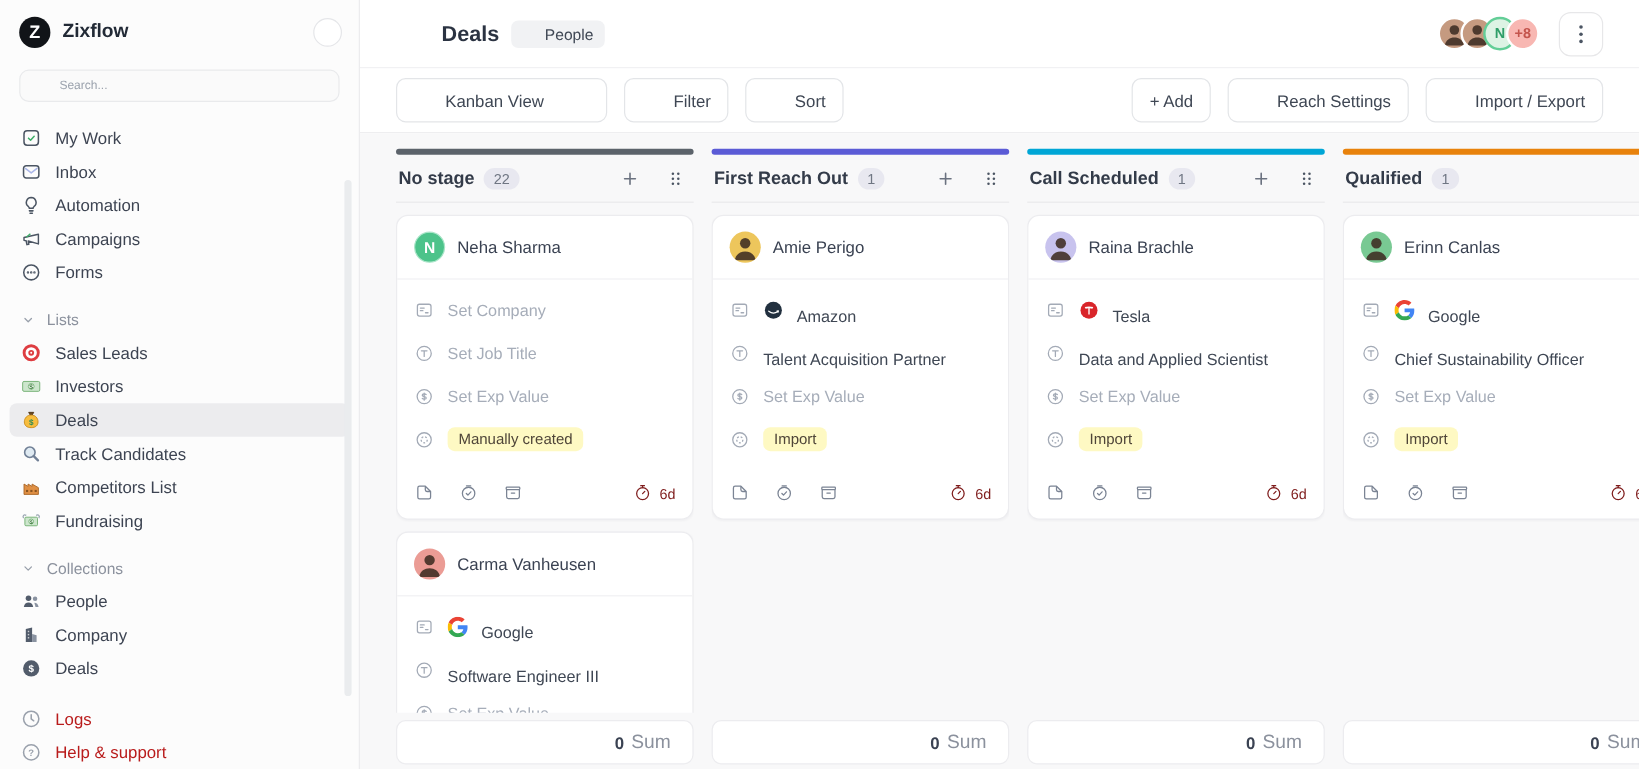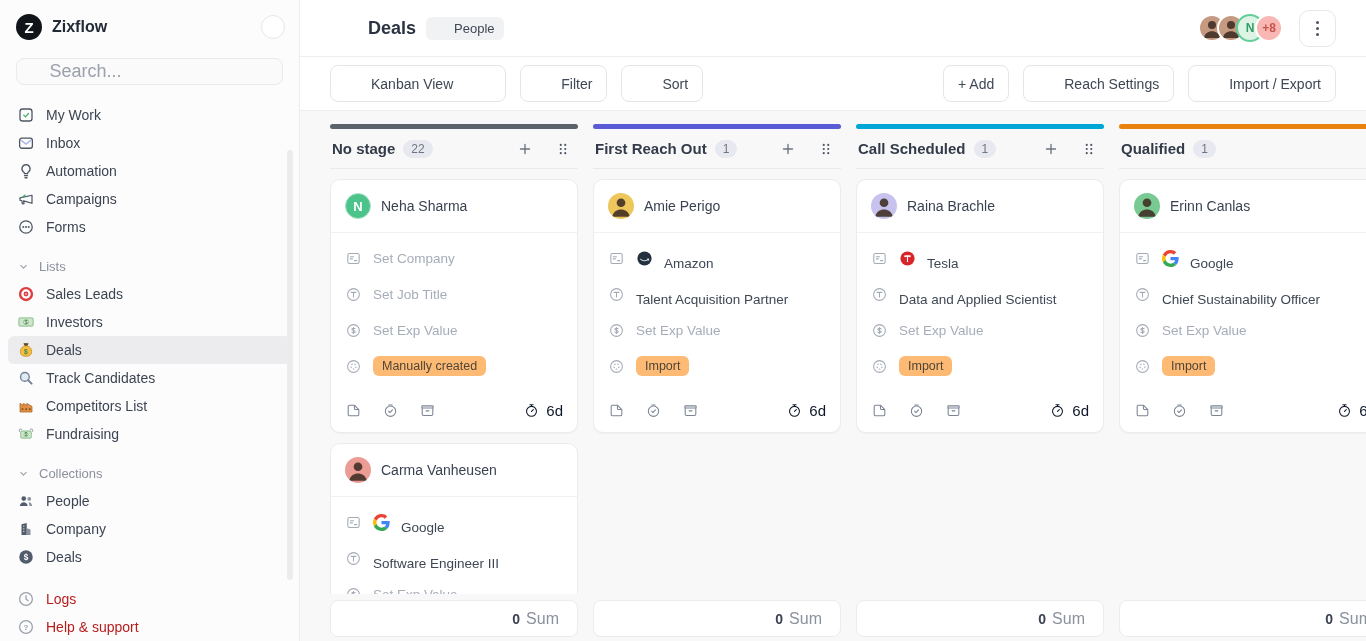--- a/index.html
+++ b/index.html
@@ -13,21 +13,21 @@
   .logo-row { display:flex; align-items:center; gap:10px; padding:14px 14px 12px 16px; }
   .logo-badge { width:26px; height:26px; border-radius:50%; background:#111418; color:#fff;
     display:flex; align-items:center; justify-content:center; font-weight:bold; font-size:15px; flex:none; }
   .logo-name { font-size:16px; font-weight:700; color:#222a36; }
   .collapse-btn { margin-left:auto; width:24px; height:24px; border-radius:50%; border:1px solid #e5e6e9;
     background:#fff; display:flex; align-items:center; justify-content:center; cursor:pointer; }
   .collapse-btn .ic { width:14px; height:14px; color:#6b7280; }
   .search-box { margin:6px 16px 8px; height:33px; border:1px solid #e9eaec; background:#fafafa;
     border-radius:8px; display:flex; align-items:center; gap:8px; padding:0 10px; }
   .search-box .ic { width:16px; height:16px; color:#8d95a2; }
-  .search-box input { border:none; outline:none; background:transparent; font-size:18px; width:100%;
+  .search-box input { border:none; outline:none; background:transparent; font-size:10px; width:100%;
     font-family:inherit; color:#3f4754; }
   .search-box input::placeholder { color:#9aa1ac; }
   .side-nav { margin-top:8px; }
   .side-item { height:28px; margin:0 8px; padding:0 9px; border-radius:6px; display:flex;
     align-items:center; gap:11px; font-size:14px; color:#3d4452; cursor:pointer; }
   .side-item.active { background:#ececee; }
   .side-item.muted { color:#b91c1c; }
   .side-item .ic { width:18px; height:18px; }
   .section-label { margin:18px 8px 6px; padding:0 9px; display:flex; align-items:center; gap:9px;
     color:#8b919d; font-size:13px; }
@@ -82,24 +82,24 @@
   .card-av { width:26px; height:26px; border-radius:50%; flex:none; display:flex; align-items:center;
     justify-content:center; font-size:13px; font-weight:700; overflow:hidden; }
   .card-av .ic { width:100%; height:100%; }
   .card-name { font-size:14px; font-weight:500; color:#3a4252; }
   .card-body { padding:12px 14px 0; }
   .frow { display:flex; align-items:center; gap:11px; min-height:26px; margin-bottom:10px; font-size:13.5px; }
   .frow .ficon { width:17px; height:17px; color:#a3aab6; flex:none; }
   .frow .logo { width:17px; height:17px; flex:none; }
   .frow .ph { color:#a6adb9; }
   .frow .val { color:#3f4754;margin-top:10px; }
-  .tagpill { background:#fdba74; color:#4f4538; border-radius:6px; padding:3px 9px; font-size:12.5px; font-weight:500; }
+  .tagpill { background:#fef9c3; color:#4f4538; border-radius:6px; padding:3px 9px; font-size:12.5px; font-weight:500; }
   .card-foot { display:flex; align-items:center; gap:20px; padding:11px 14px 13px; margin-top:2px; color:#7b8494; }
   .card-foot .ic { width:17px; height:17px; cursor:pointer; }
-  .foot-right { margin-left:auto; display:flex; align-items:flex-end; gap:6px; font-size:15px; color:#0f172a; }
+  .foot-right { margin-left:auto; display:flex; align-items:flex-end; gap:6px; font-size:12px; color:#7f1d1d; }
   .sum-bar { height:37px; flex:none; margin-top:6px; background:#fff; border:1px solid #ececef;
     border-radius:8px; display:flex; align-items:center; justify-content:flex-end; gap:6px; padding:0 18px; }
   .sum-val { font-size:14px; font-weight:600; color:#3a4252; }
   .sum-lbl { font-size:16px; color:#8b919d; }
   .ic svg, .ficon svg, .logo svg, .chev svg { width:100%; height:100%; display:block; }
 </style>
 </head>
 <body>
 
 <div class="app">

